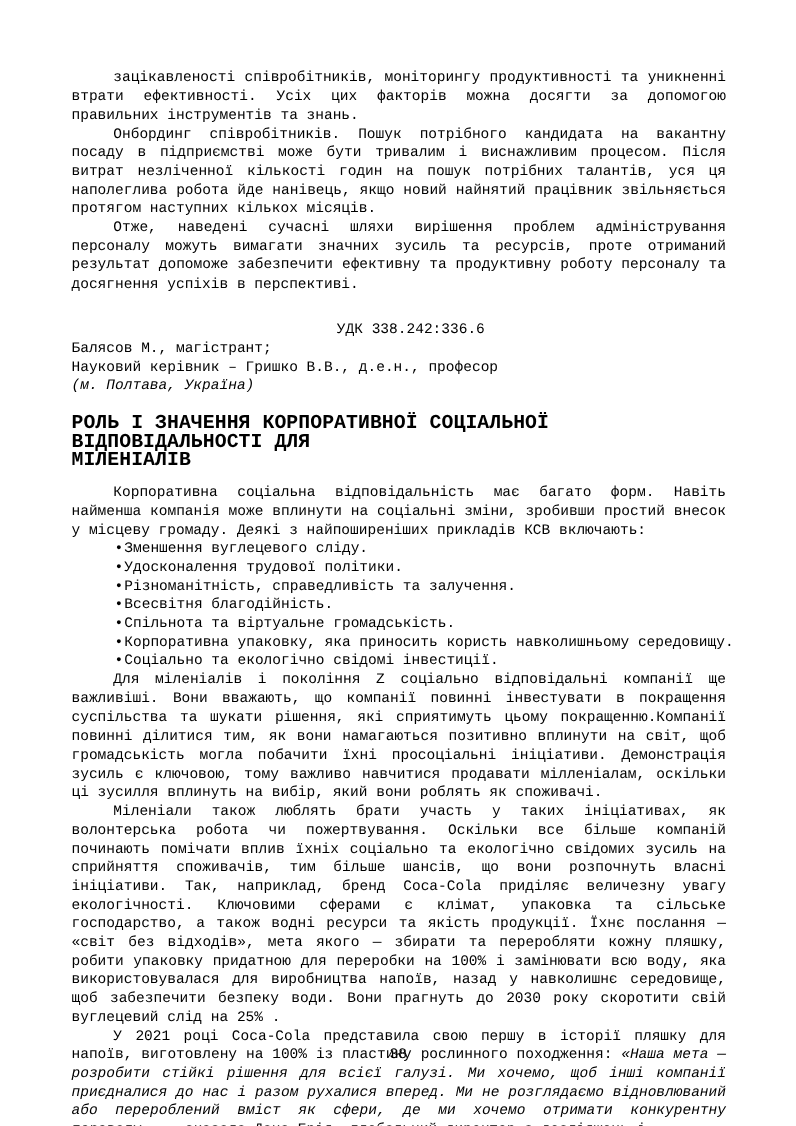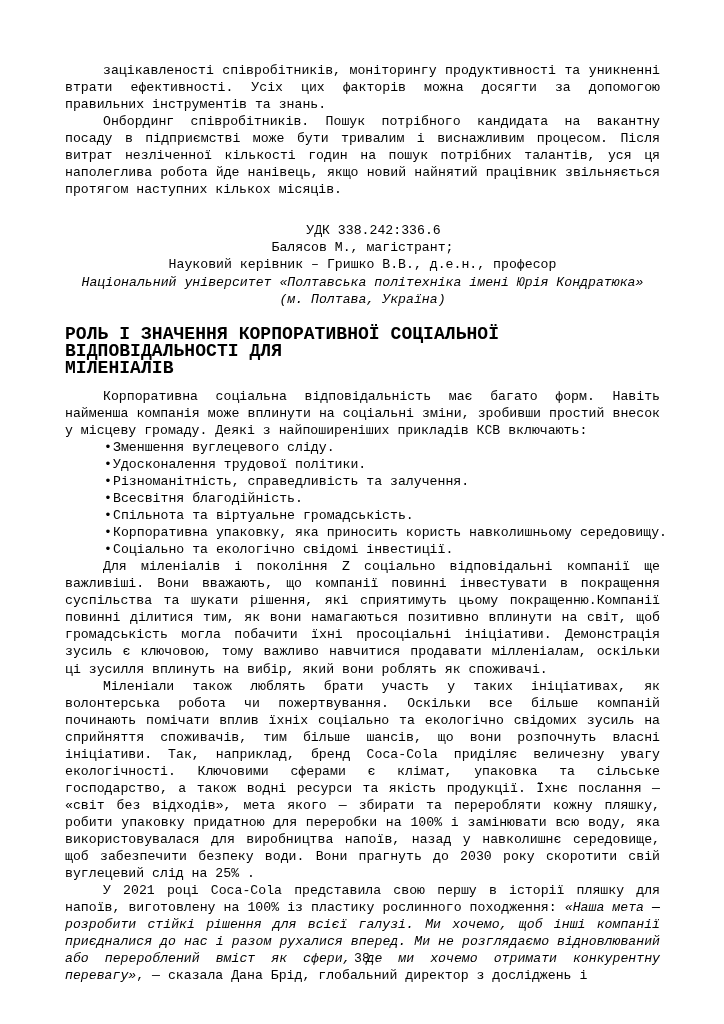--- a/index.html
+++ b/index.html
@@ -41,21 +41,20 @@
   .spacer-lg { height: 24px; }
   .udk {
     font-size: 13.2px;
     line-height: 17.05px;
     text-align: center;
     padding-left: 22px;
   }
   .center-line {
     font-size: 13.2px;
     line-height: 17.05px;
-    text-align: center;
   }
   .center-line.ital {
     font-style: italic;
   }
   .doc-title {
     font-size: 18px;
     line-height: 17.05px;
     font-weight: bold;
     text-align: left;
     letter-spacing: 0.05px;
@@ -91,28 +90,28 @@
   }
 </style>
 </head>
 <body>
 
 <div class="page">
   <div class="content">
 
     <p class="body-par">зацікавленості співробітників, моніторингу продуктивності та уникненні втрати ефективності. Усіх цих факторів можна досягти за допомогою правильних інструментів та знань.</p>
     <p class="body-par">Онбординг співробітників. Пошук потрібного кандидата на вакантну посаду в підприємстві може бути тривалим і виснажливим процесом. Після витрат незліченної кількості годин на пошук потрібних талантів, уся ця наполеглива робота йде нанівець, якщо новий найнятий працівник звільняється протягом наступних кількох місяців.</p>
+    <p class="body-par">Отже, наведені сучасні шляхи вирішення проблем адміністрування персоналу можуть вимагати значних зусиль та ресурсів, проте отриманий результат допоможе забезпечити ефективну та продуктивну роботу персоналу та досягнення успіхів в перспективі.</p>
 
     <div class="spacer-lg"></div>
 
     <div class="udk">УДК 338.242:336.6</div>
 
     <div class="center-line">Балясов М., магістрант;</div>
     <div class="center-line">Науковий керівник – Гришко В.В., д.е.н., професор</div>
-    <div class="center-line ital">Національний університет «Полтавська політехніка імені Юрія Кондратюка»</div>
     <div class="center-line ital">(м. Полтава, Україна)</div>
 
     <div class="spacer-md"></div>
 
     <div class="doc-title">РОЛЬ І ЗНАЧЕННЯ  КОРПОРАТИВНОЇ СОЦІАЛЬНОЇ ВІДПОВІДАЛЬНОСТІ ДЛЯ</div>
     <div class="doc-title">МІЛЕНІАЛІВ</div>
 
     <div class="spacer-sm"></div>
 
     <p class="body-par">Корпоративна соціальна відповідальність має багато форм. Навіть найменша компанія може вплинути на соціальні зміни, зробивши простий внесок у місцеву громаду. Деякі з найпоширеніших прикладів КСВ включають:</p>

